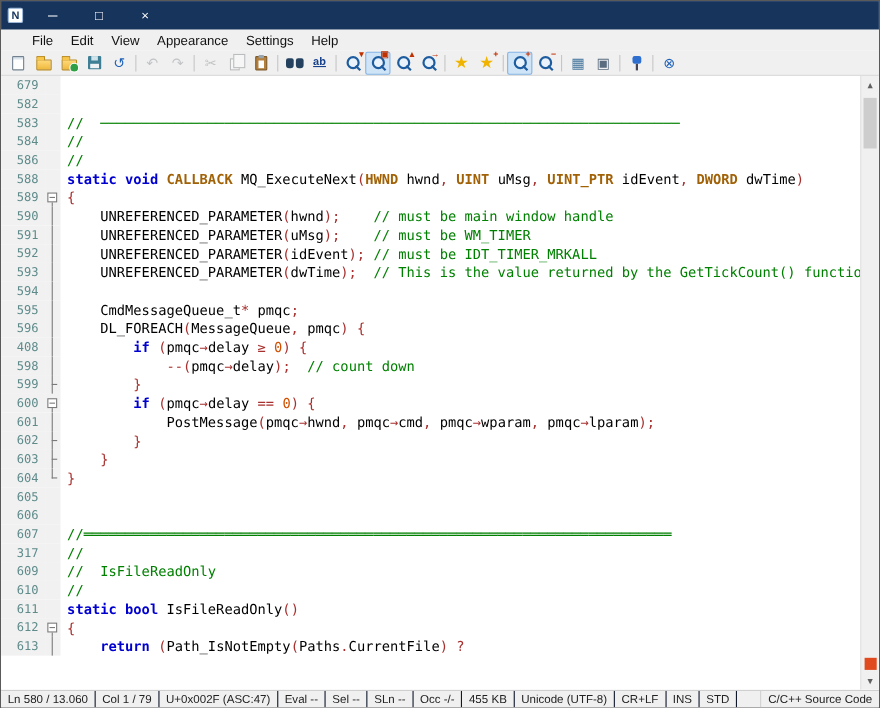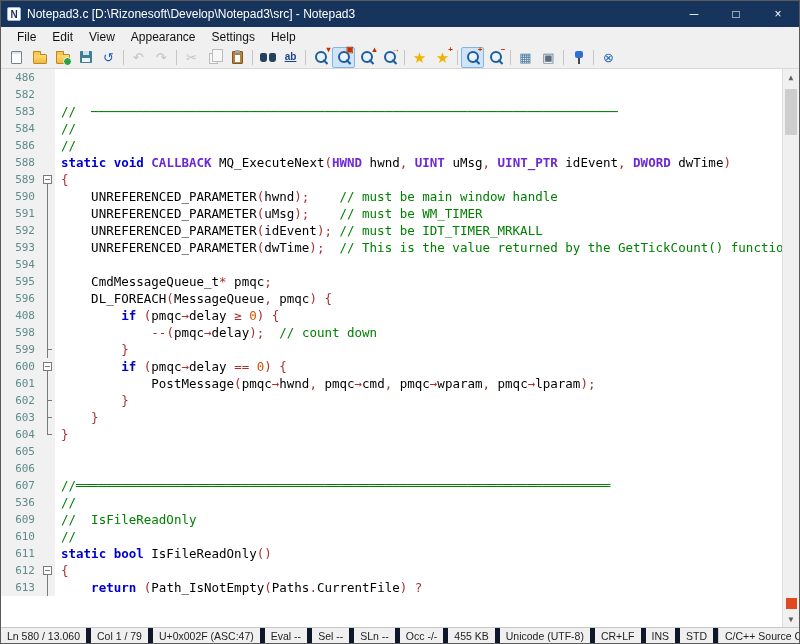--- a/index.html
+++ b/index.html
@@ -14,21 +14,21 @@
   .app-icon { width:14px; height:14px; margin:0 6px 0 6px; background:#fff;
               border:1px solid #9db8d8; border-radius:2px; color:#17345c;
               font-size:10px; font-weight:bold; display:flex; align-items:center;
               justify-content:center; }
   .title-text { flex:1; white-space:nowrap; overflow:hidden; }
   .win-btn { width:42px; height:26px; display:flex; align-items:center;
              justify-content:center; font-size:12px; color:#fff; }
 
   
   .menubar { height:19px; flex:0 0 19px; background:#f0f0f0; display:flex;
-             align-items:center; font-size:12px; color:#111; padding-left:8px; }
+             align-items:center; font-size:12px; color:#111; padding-left:20px; }
   .menu-item { padding:0 8px; height:100%; display:flex; align-items:center; }
 
   
   .toolbar { height:23px; flex:0 0 23px; background:#f0f0f0;
              border-bottom:1px solid #d8d8d8; display:flex; align-items:center;
              padding-left:4px; }
   .tb { width:23px; height:21px; display:flex; align-items:center; justify-content:center;
         border:1px solid transparent; border-radius:2px; position:relative; }
   .tb.pressed { background:#cfe4f7; border-color:#84b4e4; }
   .tb.disabled { opacity:.42; filter:grayscale(.8); }
@@ -85,49 +85,48 @@
   .fold { position:relative; background:#f1f1f1; }
   .fline { position:absolute; left:6px; top:0; bottom:0; width:1px; background:#7a7a7a; }
   .fdown { position:absolute; left:6px; top:13px; bottom:0; width:1px; background:#7a7a7a; }
   .fendv { position:absolute; left:6px; top:0; height:9px; width:1px; background:#7a7a7a; }
   .fth   { position:absolute; left:6px; top:8px; width:5px; height:1px; background:#7a7a7a; }
   .fbox  { position:absolute; left:2px; top:4px; width:9px; height:9px; background:#fff;
            border:1px solid #7a7a7a; }
   .fbox::after { content:""; position:absolute; left:1px; top:3px; width:5px; height:1px; background:#7a7a7a; }
   .code { white-space:pre; padding-left:6px; color:#000; overflow:hidden; }
   .tok-k { color:#0000d0; font-weight:bold;margin-top:17px; }
-  .tok-t { color:#6d28d9; font-weight:bold; }
+  .tok-t { color:#a16207; font-weight:bold; }
   .tok-c { color:#008000; }
   .tok-o { color:#a8302e; }
   .tok-n { color:#d25000; }
 
   
   .vscroll { position:absolute; top:0; right:0; bottom:0; width:17px; background:#f0f0f0;
              display:flex; flex-direction:column; border-left:1px solid #e2e2e2; }
   .sb-btn { height:16px; flex:0 0 16px; display:flex; align-items:center; justify-content:center;
             color:#606060; font-size:8px; }
   .sb-track { flex:1; position:relative; }
   .sb-thumb { position:absolute; top:4px; left:2px; right:2px; height:46px; background:#cdcdcd; }
   .sb-mark { position:absolute; bottom:2px; left:3px; width:11px; height:11px; background:#e04a1e; }
 
   
   .statusbar { height:16px; flex:0 0 16px; background:#f0f0f0; border-top:1px solid #c8c8c8;
                display:flex; align-items:stretch; font-size:10.5px; color:#222; overflow:hidden; }
-  .cell { padding:0 6px; border-right:5px solid #0f172a; display:flex; align-items:center;
+  .cell { padding:0 6px; border-right:1px solid #0f172a; display:flex; align-items:center;
           white-space:nowrap; }
   .cell.last { margin-left:auto; border-right:none; border-left:1px solid #d0d0d0; }
 </style>
 </head>
 <body>
 
 <div class="window">
 
   <div class="titlebar">
     <div class="app-icon">N</div>
-    <div class="title-text">Notepad3.c [D:\Rizonesoft\Develop\Notepad3\src] - Notepad3</div>
     <div class="win-btn">─</div>
     <div class="win-btn">□</div>
     <div class="win-btn">×</div>
   </div>
 
   <div class="menubar">
       <div class="menu-item">File</div>
       <div class="menu-item">Edit</div>
       <div class="menu-item">View</div>
       <div class="menu-item">Appearance</div>
@@ -227,21 +226,21 @@
       </div>
       <div class="tb-sep"></div>
       <div class="tb" title="Exit">
         <span class="ic ic-glyph" style="color: rgb(31, 98, 184);">⊗</span>
       </div>
     </div>
 
   <div class="editor">
     <div class="rows">
         <div class="row">
-          <div class="num">486</div>
+          <div class="num">679</div>
           <div class="fold"></div>
           <div class="code"></div>
         </div>
         <div class="row">
           <div class="num">582</div>
           <div class="fold"></div>
           <div class="code"></div>
         </div>
         <div class="row">
           <div class="num">583</div>
@@ -390,21 +389,21 @@
           <div class="num">606</div>
           <div class="fold"></div>
           <div class="code"></div>
         </div>
         <div class="row">
           <div class="num">607</div>
           <div class="fold"></div>
           <div class="code"><span class="tok-c">//═══════════════════════════════════════════════════════════════════════</span></div>
         </div>
         <div class="row">
-          <div class="num">536</div>
+          <div class="num">317</div>
           <div class="fold"></div>
           <div class="code"><span class="tok-c">//</span></div>
         </div>
         <div class="row">
           <div class="num">609</div>
           <div class="fold"></div>
           <div class="code"><span class="tok-c">//  IsFileReadOnly</span></div>
         </div>
         <div class="row">
           <div class="num">610</div>

